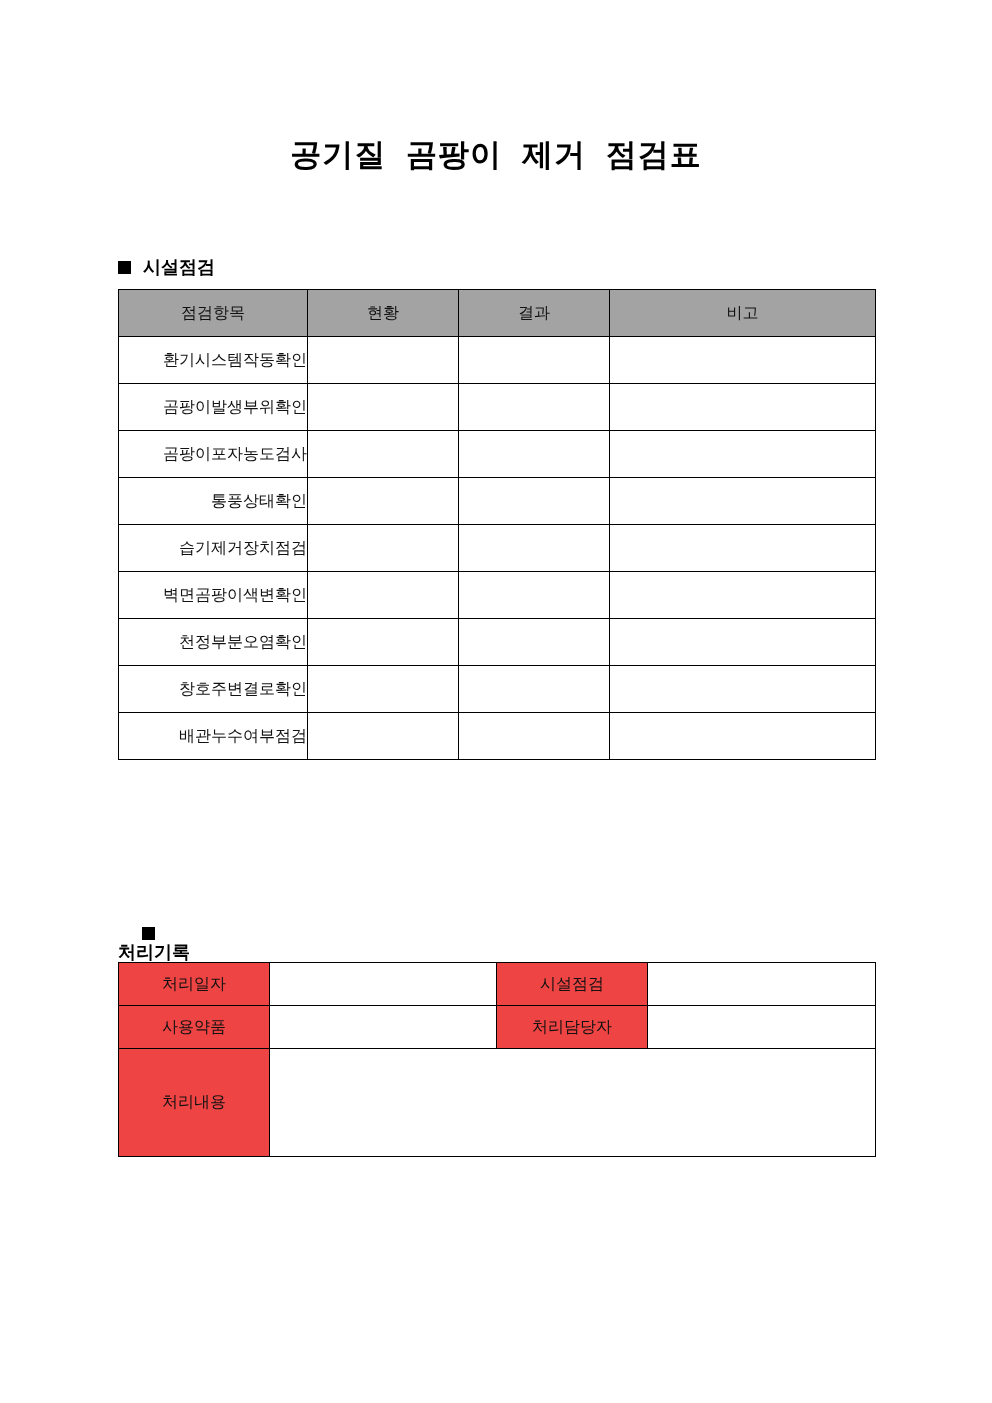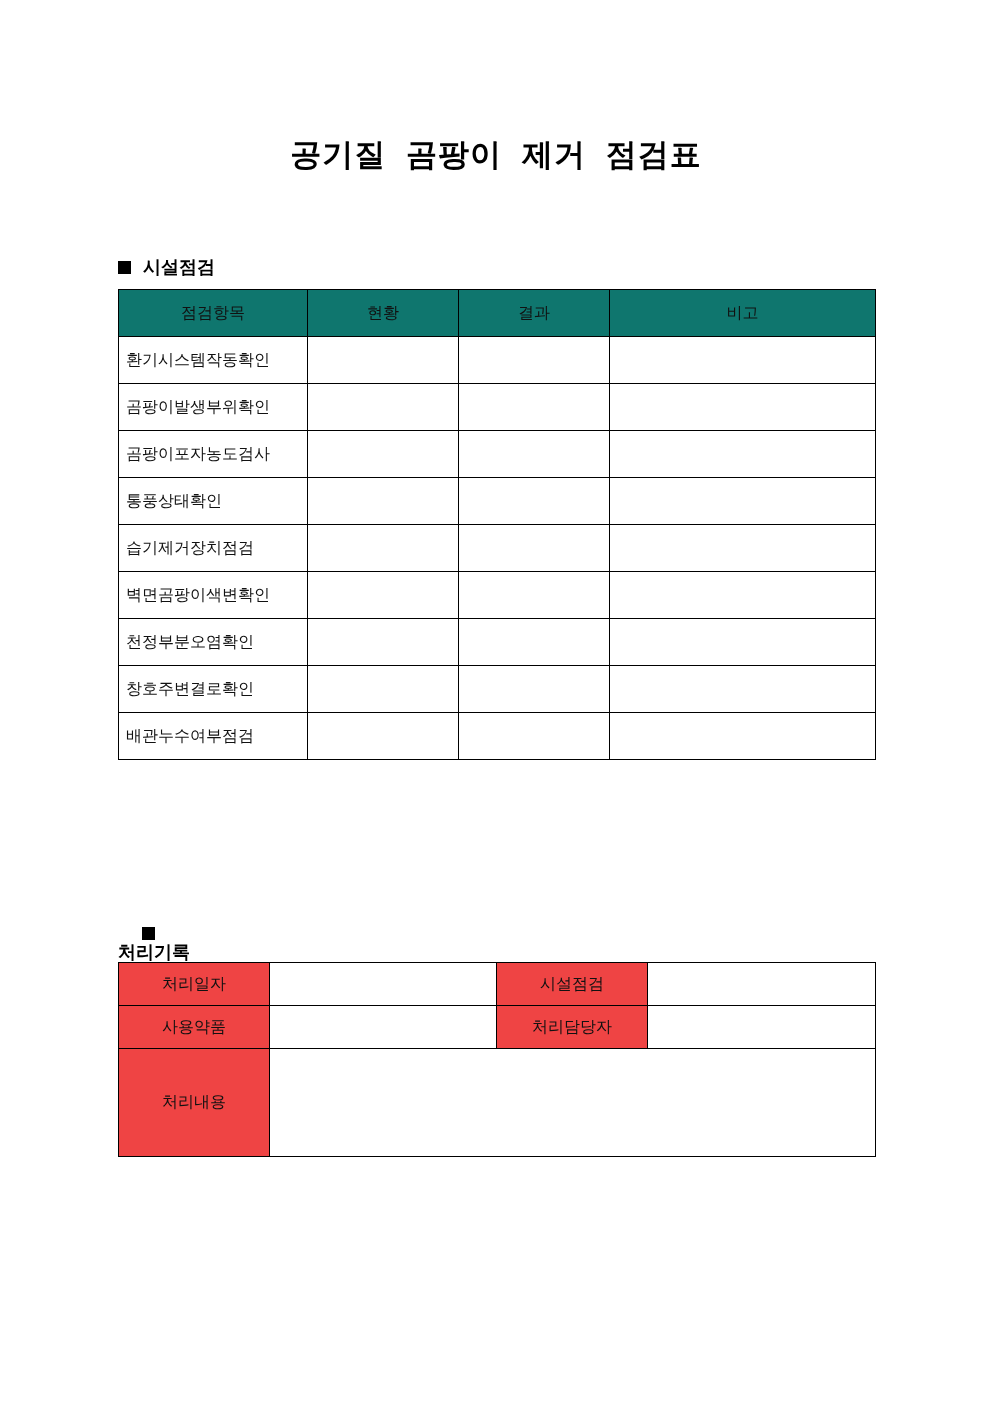--- a/index.html
+++ b/index.html
@@ -54,31 +54,31 @@
       padding: 0;
       font-size: 16px;
       font-weight: normal;
       color: #111;
     }
     .inspection-table {
       top: 289px;
       width: 757px;
     }
     .inspection-table th {
-      background: #0f766e;
+      background: #a3a3a3;
       height: 46px;
       text-align: center;
       margin-top: 41px;
     }
     .inspection-table td {
       height: 46px;
     }
     .inspection-table td.item-label {
-      text-align: left;
-      padding-left: 7px;
+      text-align: right;
+      padding-left: 25px;
     }
     .record-table {
       top: 962px;
       width: 757px;
     }
     .record-table td {
       height: 42px;
     }
     .record-table td.label {
       background: #ef4444;

